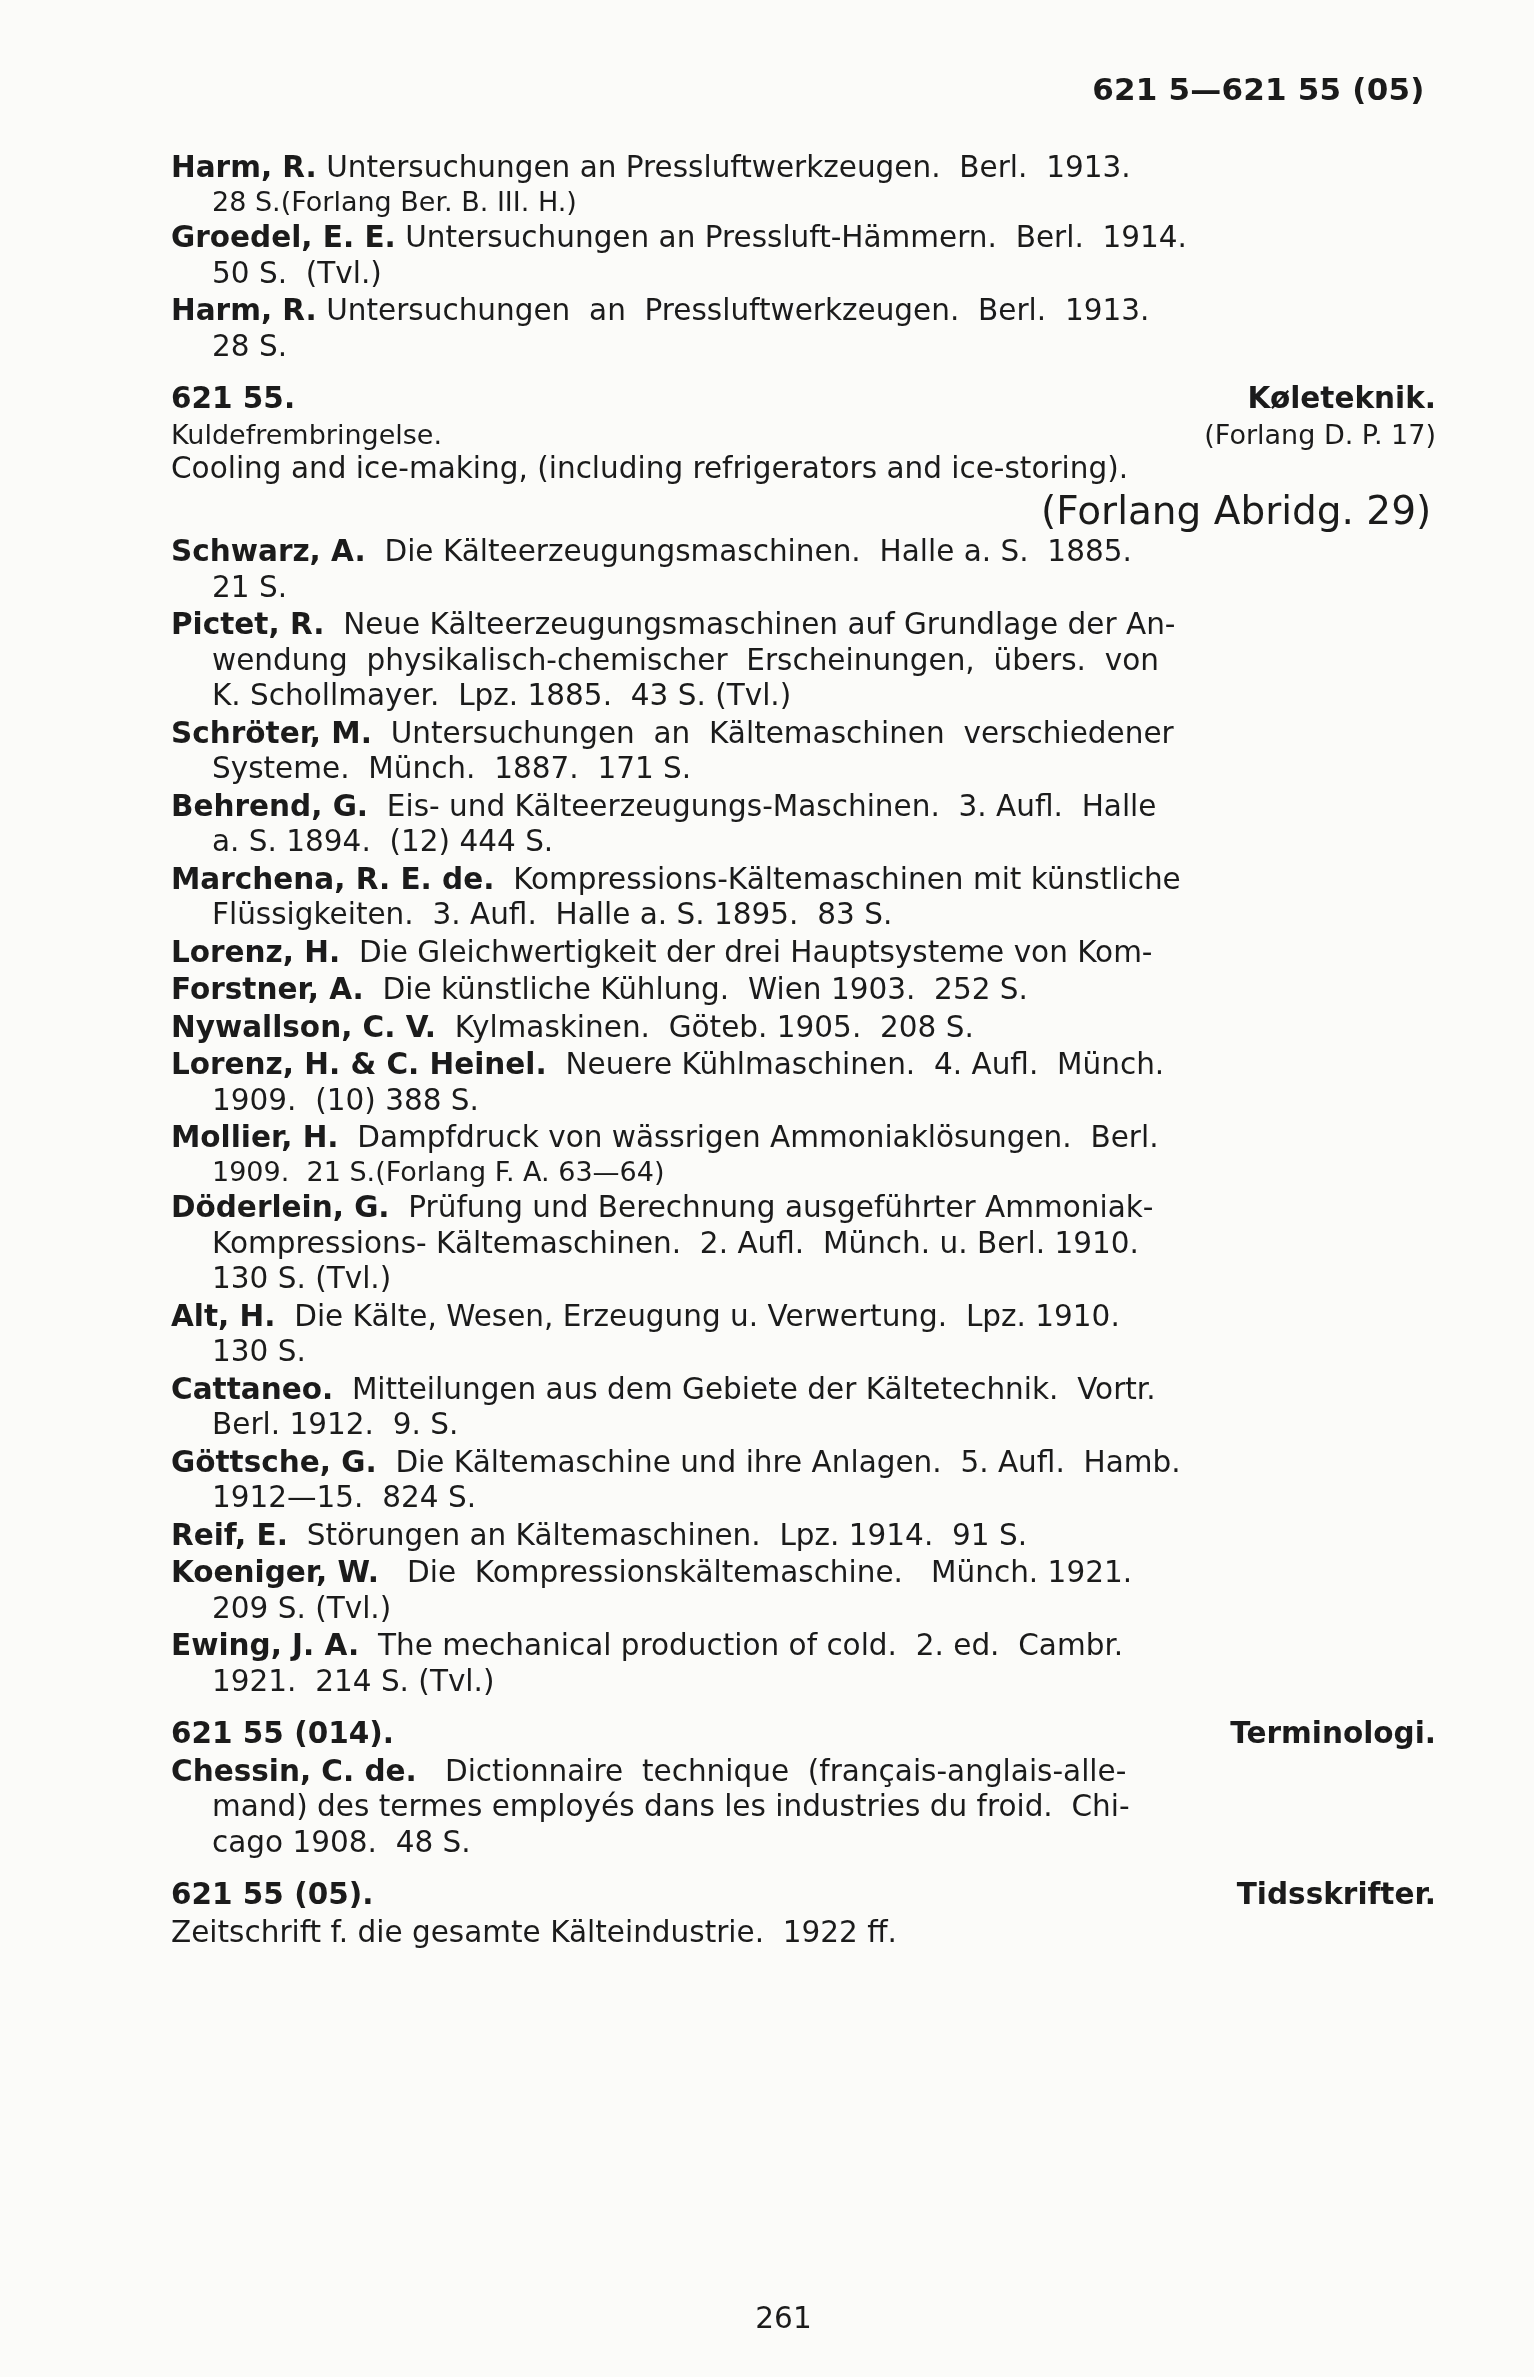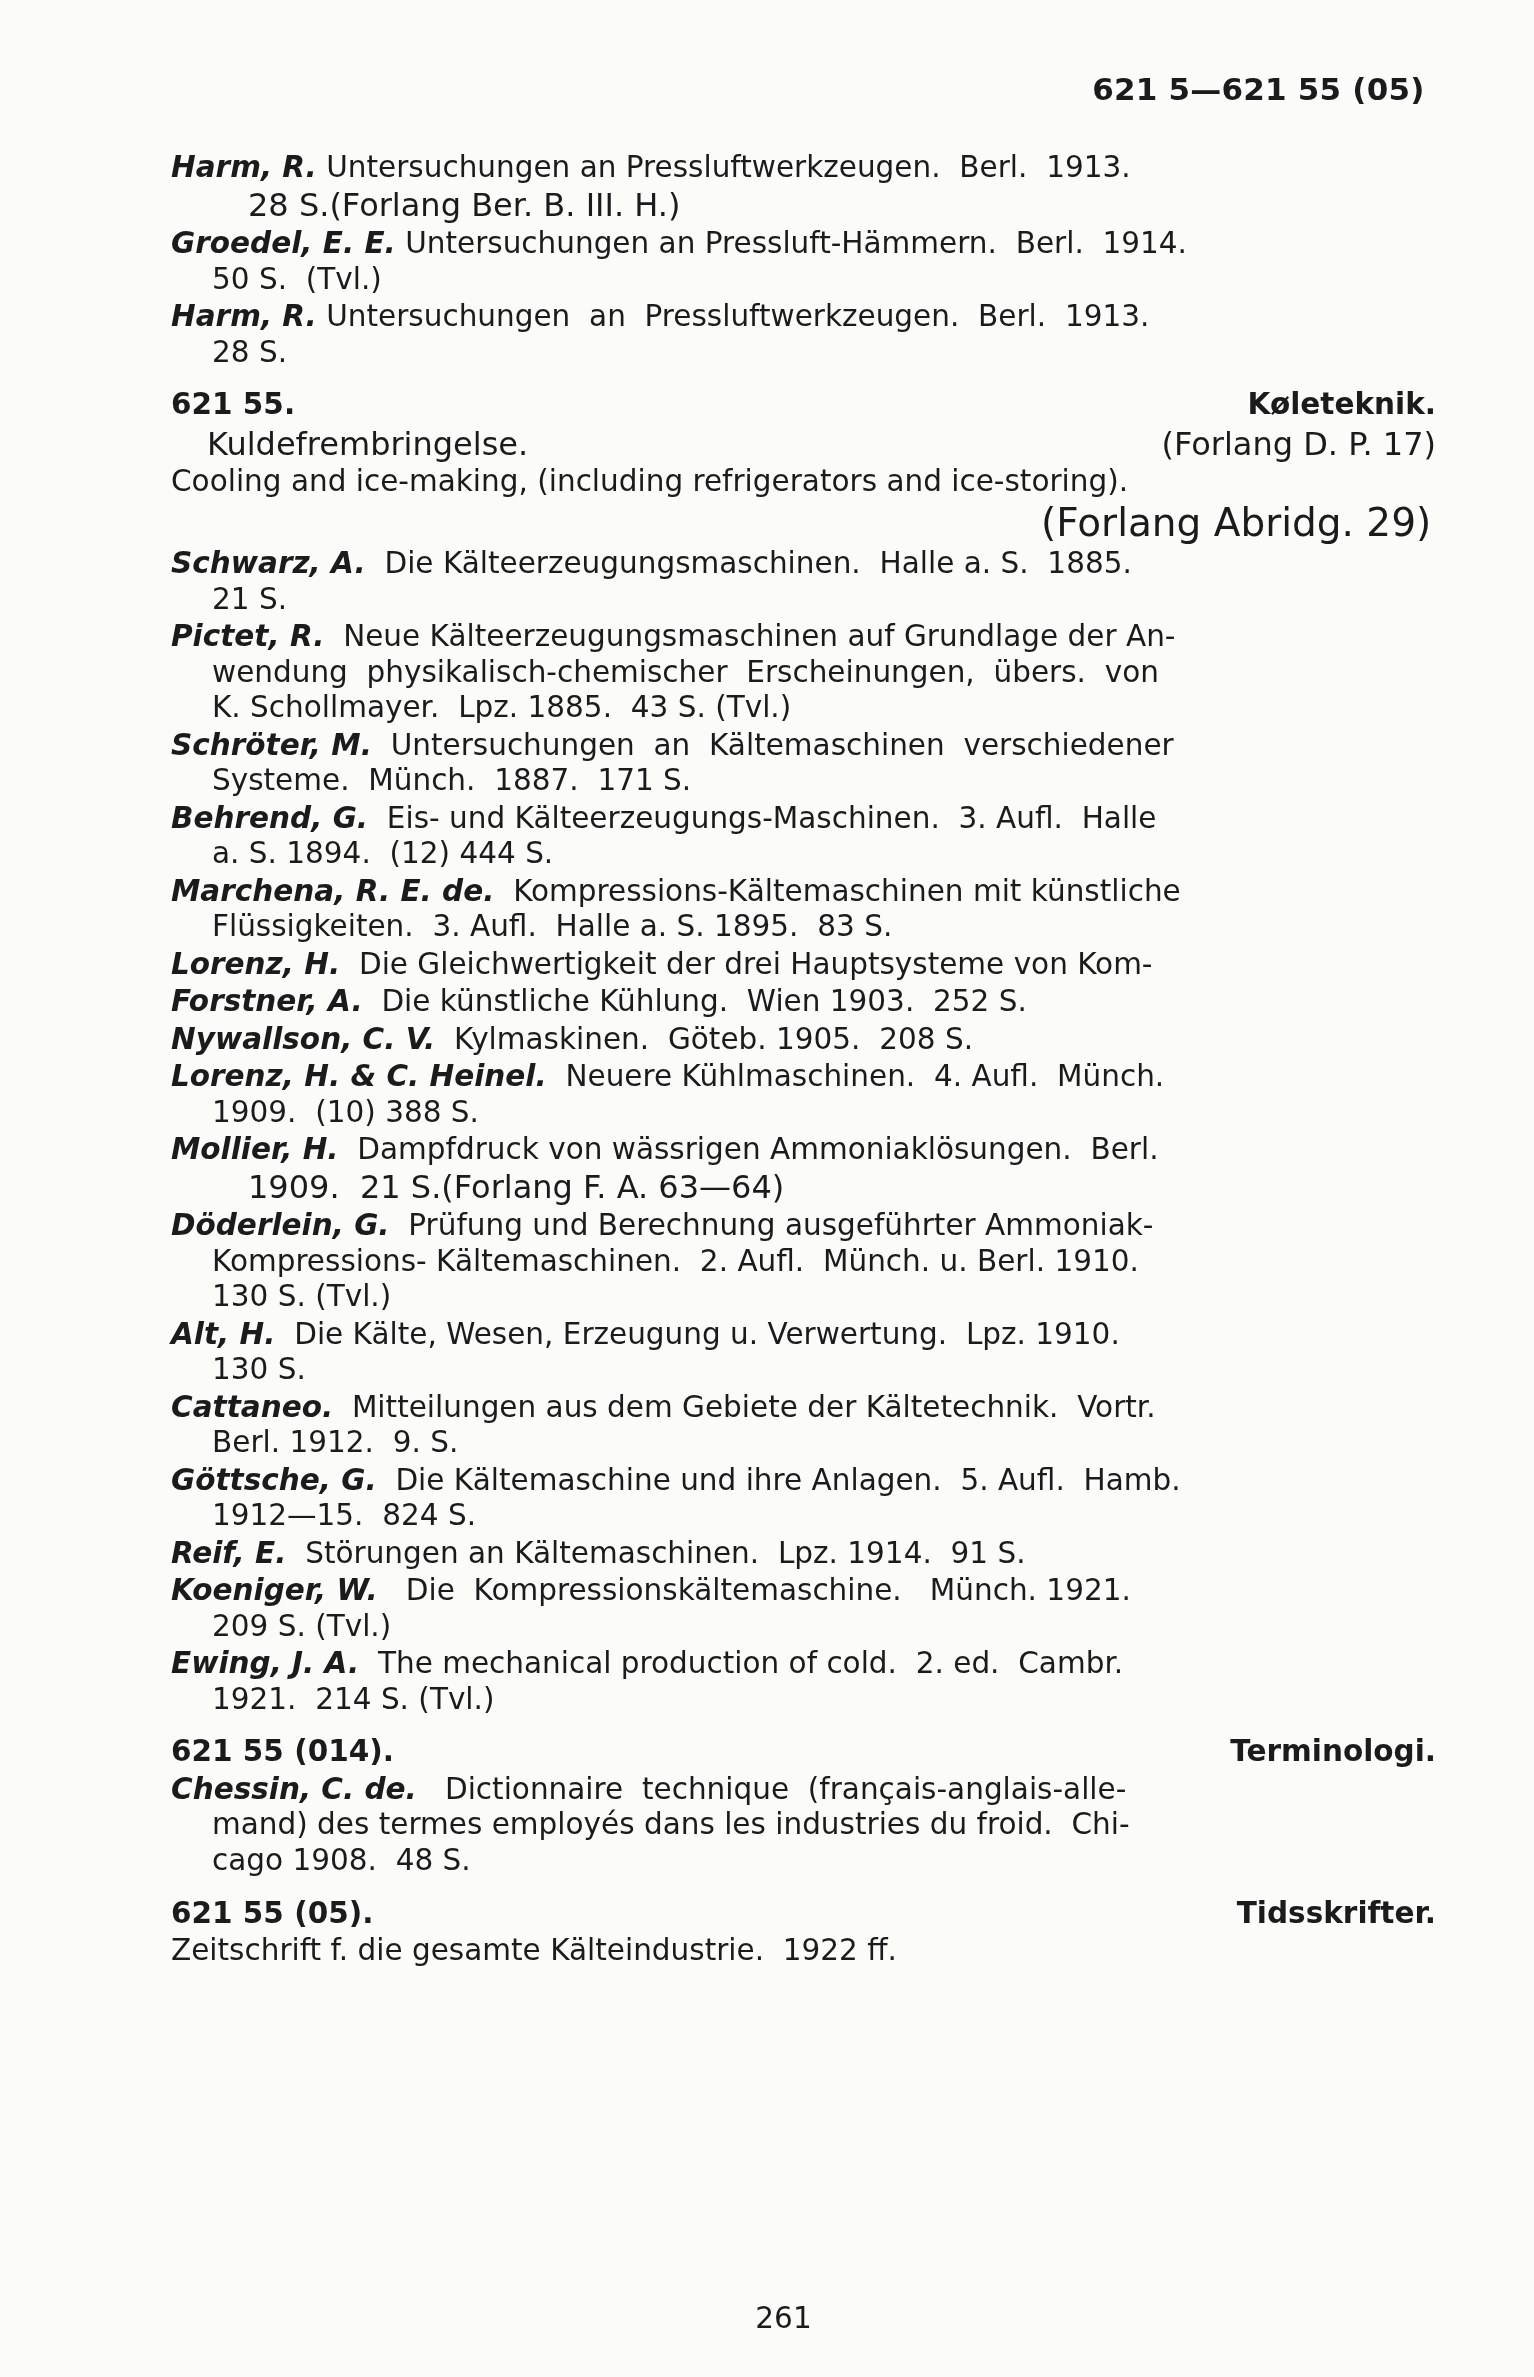--- a/index.html
+++ b/index.html
@@ -45,41 +45,39 @@
   }
   .entry .ln {
     display: block;
     white-space: pre-wrap;
   }
   .indent {
     padding-left: 41px;
   }
   .bold {
     font-weight: bold;
-    font-style: italic;
   }
   .section-head {
     font-size: 29.5px;
     line-height: 1.21;
     display: flex;
     justify-content: space-between;
     align-items: baseline;
     font-weight: bold;
     margin-top: 17px;
     margin-bottom: 1.9px;
   }
   .section-head .left { font-weight: bold; }
   .section-head .right { font-weight: bold; }
   .line-split {
-    font-size: 32px;
+    font-size: 27px;
     line-height: 1.21;
     display: flex;
     justify-content: space-between;
     align-items: baseline;
-    margin-left: 36px;
   }
   .line-split .left { }
   .line-split .right { }
   .right-only {
     font-size: 39px;
     line-height: 1.21;
     text-align: right;
     padding-right: 4.8px;
   }
   .plain {

